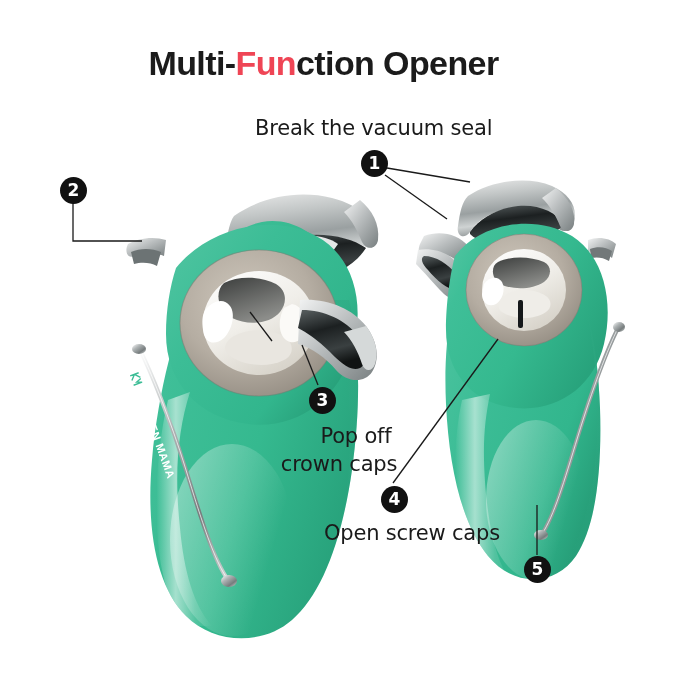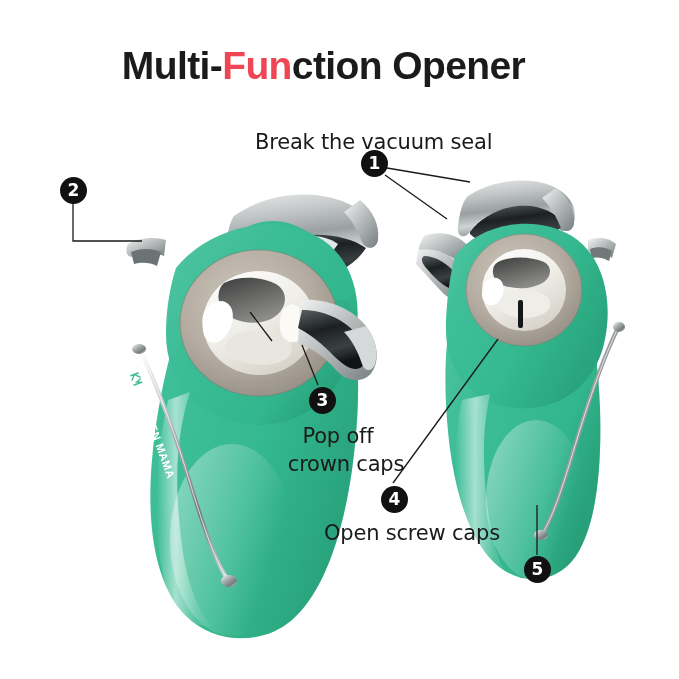--- a/index.html
+++ b/index.html
@@ -24,21 +24,21 @@
     width: 679px;
     height: 679px;
   }
   
   .title {
     position: absolute;
     left: 0;
     top: 44px;
     width: 647px;
     text-align: center;
-    font-size: 39px;
+    font-size: 34px;
     font-weight: bold;
     letter-spacing: -0.6px;
     color: #1b1b1b;
     white-space: nowrap;
     font-family: "Liberation Sans", sans-serif;
   }
   .title .accent { color: #ef4555; }
 
   
   .label {
@@ -285,27 +285,27 @@
       <path d="M393 483 L498 339"></path>
       <path d="M537 555 L537 505"></path>
       <path d="M250 312 L272 341"></path>
     </g>
   </svg>
 
   <div class="title">
     <span>Multi-</span><span class="accent">Fun</span><span>ction Opener</span>
   </div>
 
-  <div class="label" style="left:255px; top:114px;margin-top:14px;">Break the vacuum seal</div>
+  <div class="label" style="left:255px; top:114px;">Break the vacuum seal</div>
   <div class="num" style="left:361px; top:150px;">1</div>
 
   <div class="num" style="left:60px; top:177px;">2</div>
 
   <div class="num" style="left:309px; top:387px;">3</div>
-  <div class="label center" style="left:278px; top:422px; width:120px;">Pop off</div>
-  <div class="label center" style="left:276px; top:450px; width:140px;">crown caps</div>
+  <div class="label center" style="left:296px; top:422px; width:120px;">Pop off</div>
+  <div class="label center" style="left:269px; top:450px; width:140px;">crown caps</div>
 
   <div class="num" style="left:381px; top:486px;">4</div>
   <div class="label" style="left:324px; top:519px;">Open screw caps</div>
 
   <div class="num" style="left:524px; top:556px;">5</div>
 
 </div>
 
 </body></html>

